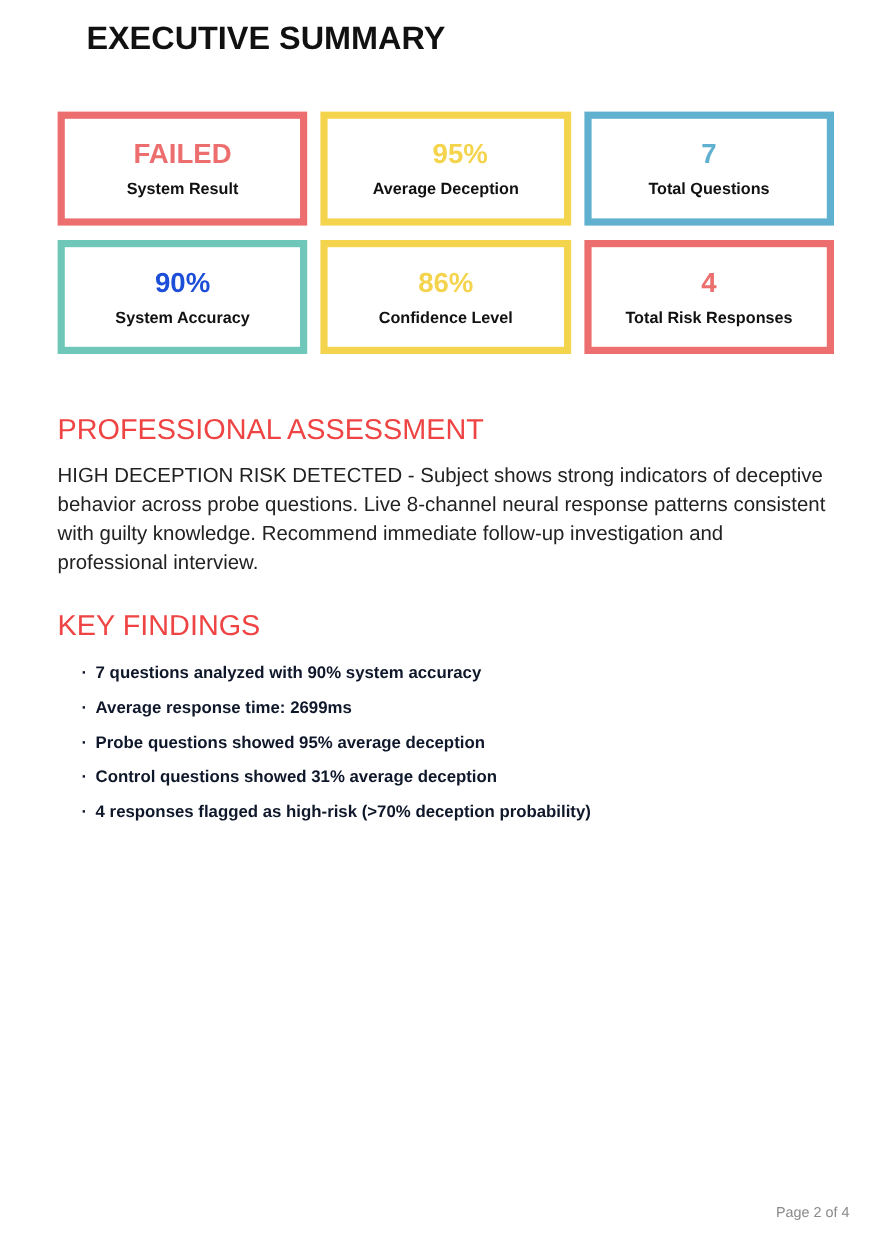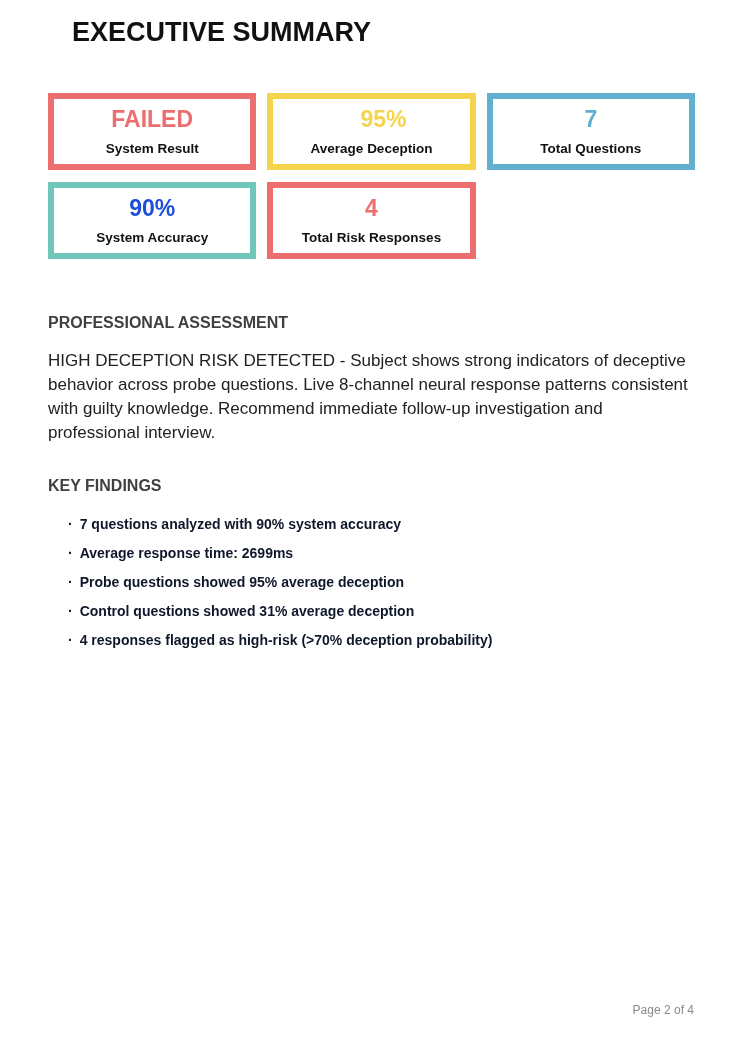--- a/index.html
+++ b/index.html
@@ -24,21 +24,21 @@
   }
 
   .cards-grid {
     margin-top: 45px;
     display: grid;
     grid-template-columns: repeat(3, 1fr);
     column-gap: 11px;
     row-gap: 12px;
   }
   .card {
-    height: 77px;
+    height: 95px;
     border: 6px solid #cccccc;
     background: #ffffff;
     display: flex;
     flex-direction: column;
     align-items: center;
     justify-content: center;
     gap: 11px;
     text-align: center;
   }
   .card-value {
@@ -47,24 +47,24 @@
     line-height: 1;
   }
   .card-label {
     font-size: 13.5px;
     font-weight: bold;
     color: #111111;
     line-height: 1;
   }
 
   .section-heading {
-    font-size: 16px;
+    font-size: 24px;
     line-height: 23px;
-    font-weight: bold;
-    color: #404040;
+    font-weight: normal;
+    color: #ef4444;
   }
   .pa-heading { margin-top: 52px; }
   .pa-body {
     margin-top: 15px;
     font-size: 17px;
     line-height: 24px;
     font-weight: normal;
     color: #222222;
     max-width: 650px;
   }
@@ -80,21 +80,21 @@
     line-height: 20px;
     font-weight: bold;
     color: #0f172a;
     margin-bottom: 9px;
   }
   .bullet { margin-right: 7px; }
 
   .page-footer {
     position: absolute;
     top: 1003px;
-    right: 49px;
+    right: 35px;
     font-size: 12px;
     line-height: 14px;
     color: #8a8a8a;
   }
 </style>
 </head>
 <body>
 
 <div class="content">
 
@@ -114,20 +114,24 @@
     <div class="card" style="border-color: rgb(96, 177, 207);">
       <div class="card-value" style="color: rgb(96, 177, 207);">7</div>
       <div class="card-label">Total Questions</div>
     </div>
 
     <div class="card" style="border-color: rgb(111, 199, 186);">
       <div class="card-value" style="color: #1d4ed8;">90%</div>
       <div class="card-label">System Accuracy</div>
     </div>
 
+    <div class="card" style="border-color: rgb(245, 212, 77);">
+      <div class="card-value" style="color: rgb(245, 212, 77);">86%</div>
+      <div class="card-label">Confidence Level</div>
+    </div>
 
     <div class="card" style="border-color: rgb(237, 110, 110);">
       <div class="card-value" style="color: rgb(237, 110, 110);">4</div>
       <div class="card-label">Total Risk Responses</div>
     </div>
   </div>
 
   <h2 class="section-heading pa-heading">PROFESSIONAL ASSESSMENT</h2>
 
   <p class="pa-body">HIGH DECEPTION RISK DETECTED - Subject shows strong indicators of deceptive behavior across probe questions. Live 8-channel neural response patterns consistent with guilty knowledge. Recommend immediate follow-up investigation and professional interview.</p>

